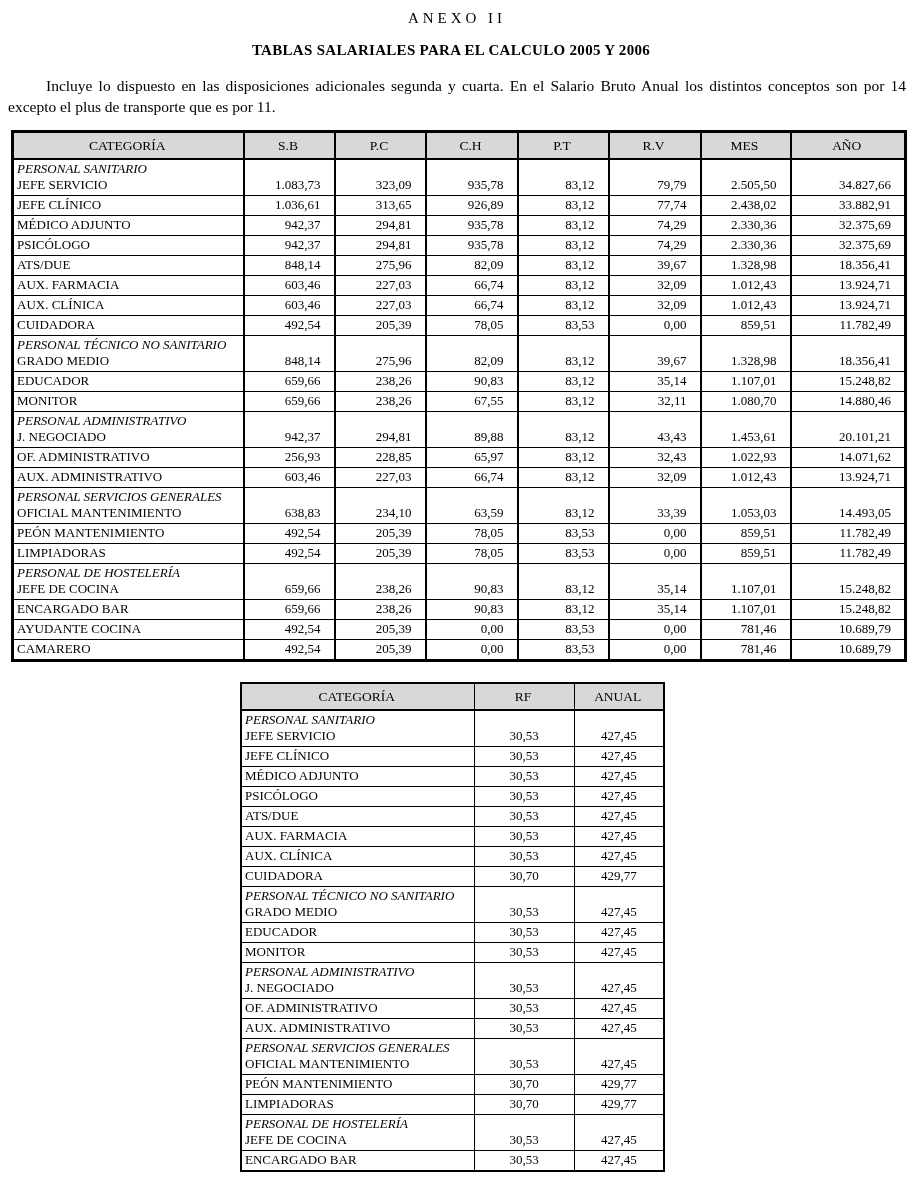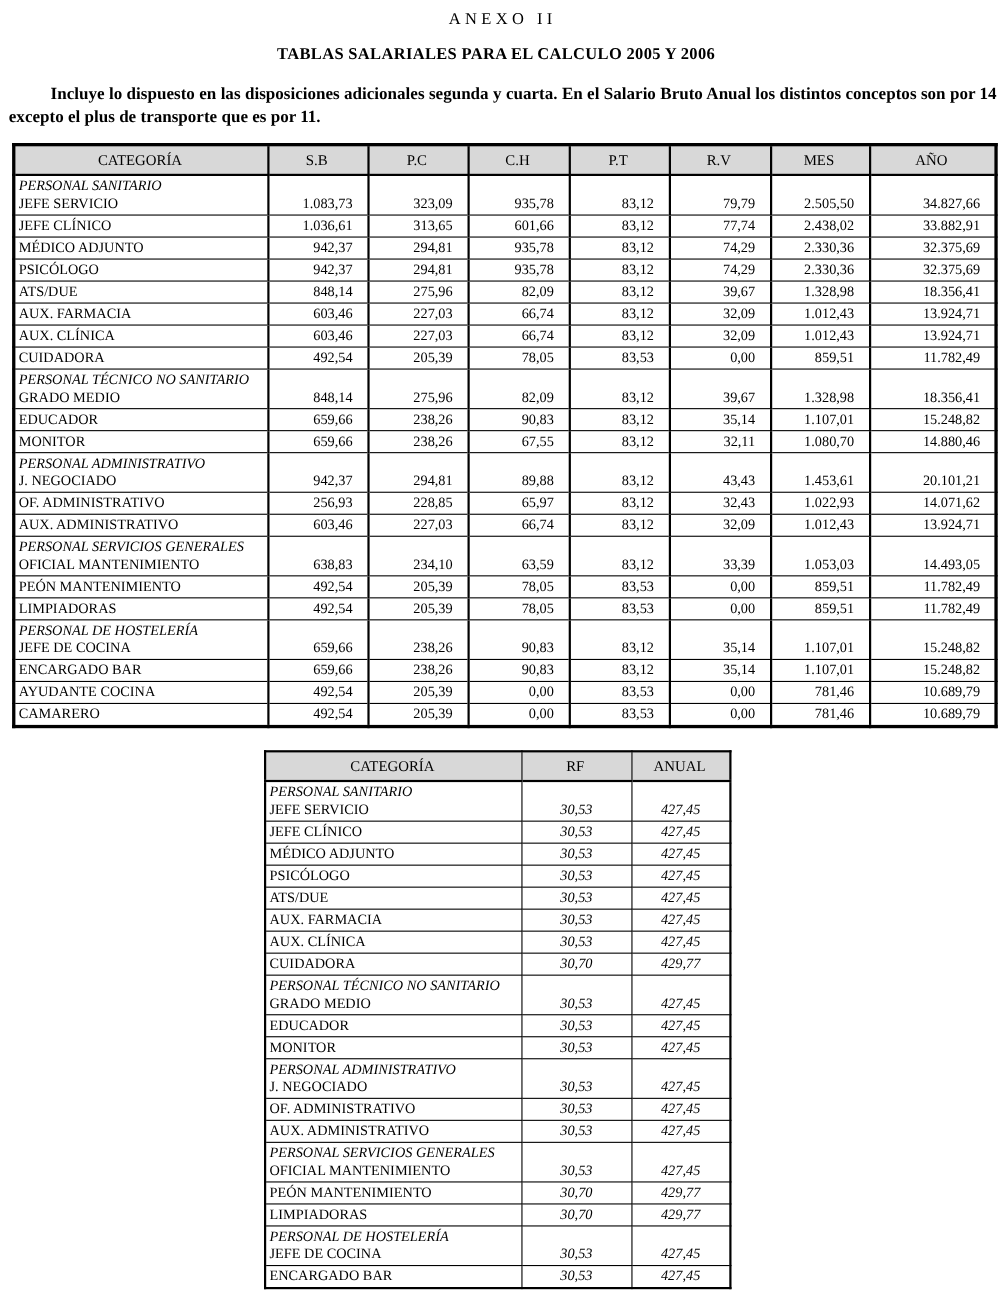--- a/index.html
+++ b/index.html
@@ -29,21 +29,20 @@
     font-size: 15px;
     font-weight: bold;
     letter-spacing: 0.3px;
   }
   .intro {
     margin: 16px 8px 0 8px;
     font-size: 15.5px;
     line-height: 21px;
     text-align: justify;
     text-indent: 38px;
-    font-weight: bold;
   }
   table {
     border-collapse: collapse;
     table-layout: fixed;
     font-size: 13px;
     line-height: 16px;
   }
   #salary-table {
     margin: 13px 0 0 11px;
     width: 893px;
@@ -79,21 +78,21 @@
     border-top: 1px solid #000;
     border-bottom: 1px solid #000;
     vertical-align: bottom;
     padding: 1px 2px 2px 2px;
   }
   #salary-table td { border-left: 2px solid #000; border-right: 2px solid #000; }
   #rf-table td { border-left: 1.5px solid #000; border-right: 1.5px solid #000; }
   td.cat { text-align: left; padding-left: 3px; }
   td.cat .section-label { font-style: italic; }
   #salary-table td.num { text-align: right; padding-right: 13px; }
-  #rf-table td.num { text-align: center; font-style: italic; }
+  #rf-table td.num { text-align: center; }
 </style>
 </head>
 <body>
 
 <div class="page">
 
   <h1 class="annex-title">ANEXO II</h1>
 
   <h2 class="doc-subtitle">TABLAS SALARIALES PARA EL CALCULO 2005 Y 2006</h2>
 
@@ -135,21 +134,21 @@
           <td class="num">79,79</td>
           <td class="num">2.505,50</td>
           <td class="num">34.827,66</td>
         </tr>
         <tr>
           <td class="cat">
             <div>JEFE CLÍNICO</div>
           </td>
           <td class="num">1.036,61</td>
           <td class="num">313,65</td>
-          <td class="num">601,66</td>
+          <td class="num">926,89</td>
           <td class="num">83,12</td>
           <td class="num">77,74</td>
           <td class="num">2.438,02</td>
           <td class="num">33.882,91</td>
         </tr>
         <tr>
           <td class="cat">
             <div>MÉDICO ADJUNTO</div>
           </td>
           <td class="num">942,37</td>

